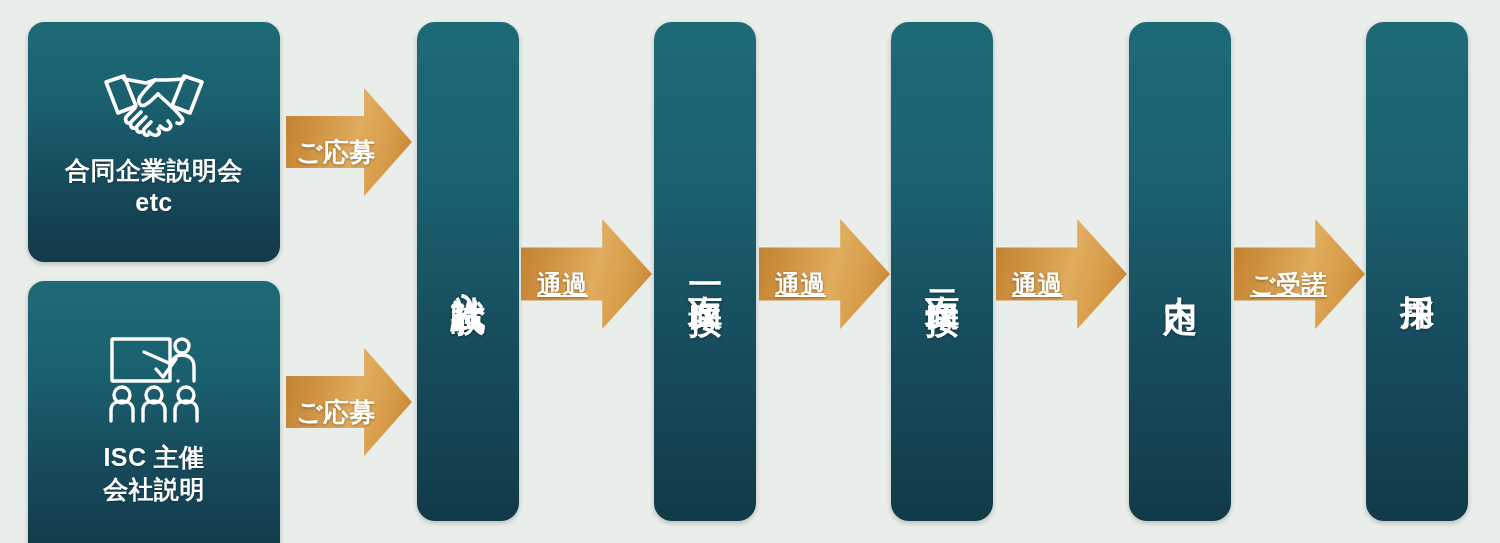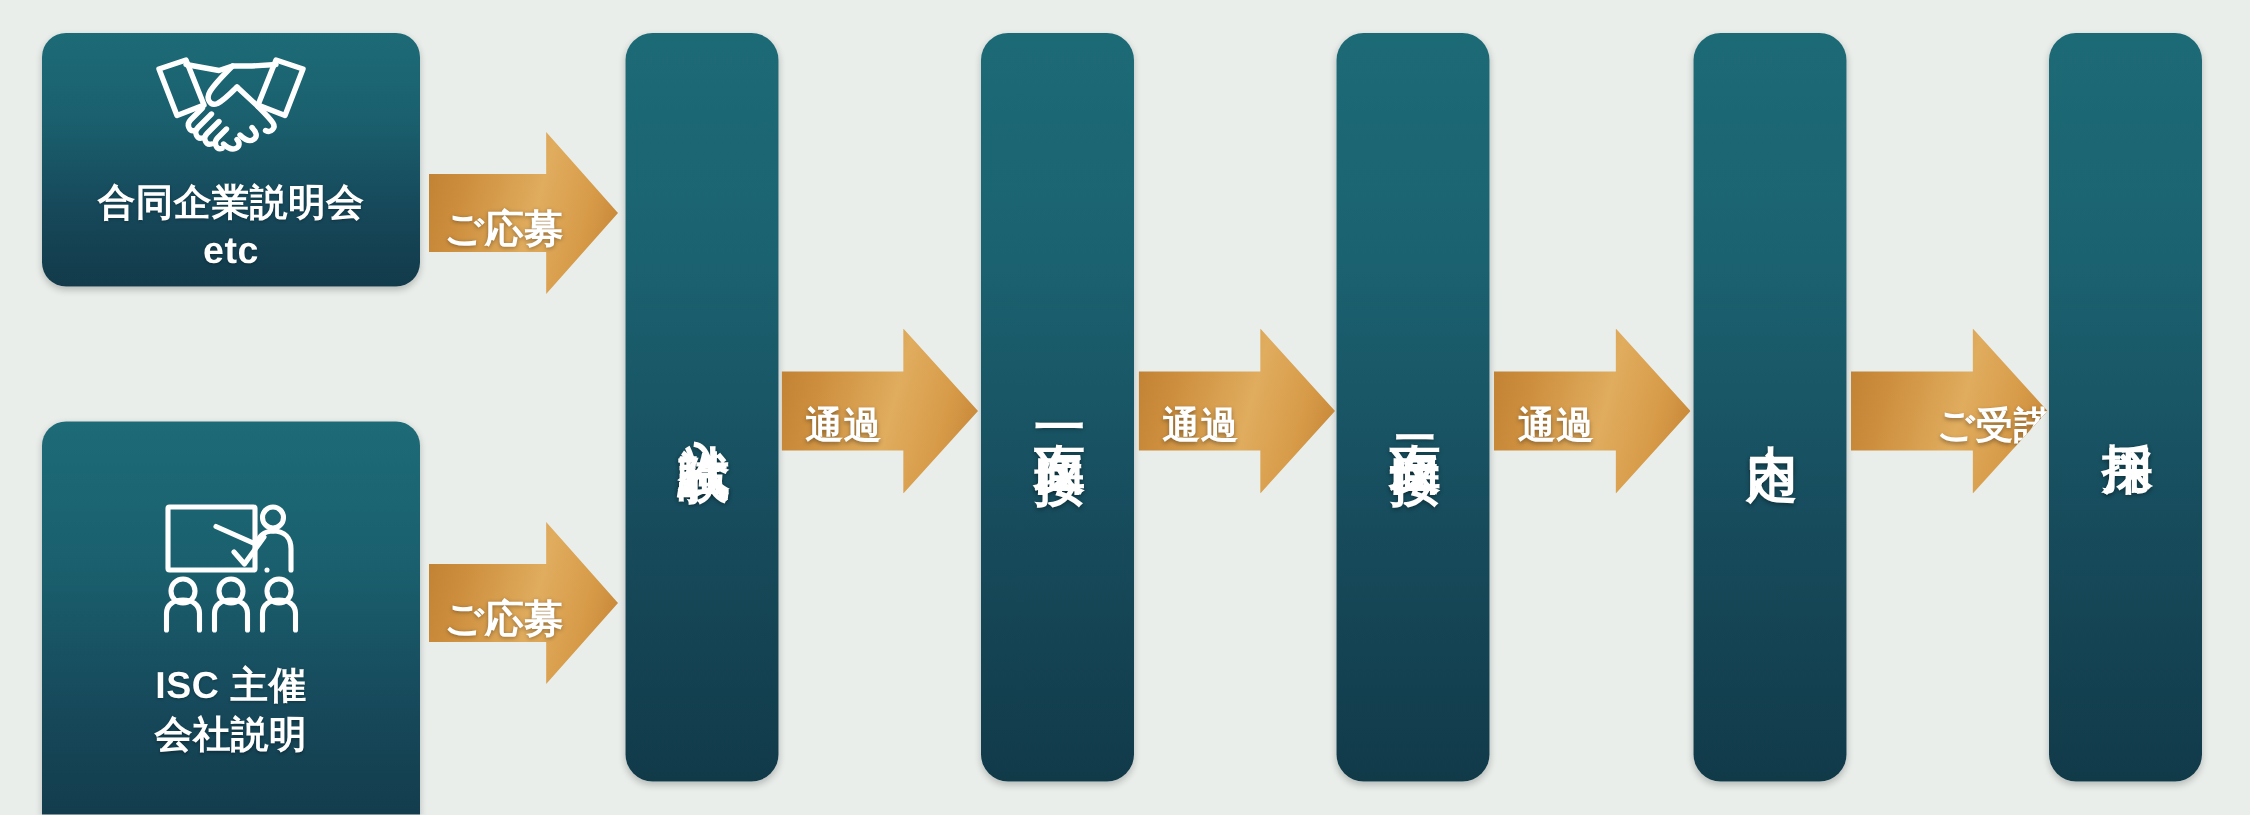--- a/index.html
+++ b/index.html
@@ -29,21 +29,21 @@
     border-radius: 16px;
     background: linear-gradient(180deg, #1d6b77 0%, #1a5f6d 35%, #16485a 70%, #123a4a 100%);
     box-shadow: 0 2px 5px rgba(0,0,0,0.22);
     box-sizing: border-box;
     display: flex;
     flex-direction: column;
     align-items: center;
     justify-content: center;
     color: #ffffff;
   }
-  .entry-card.top    { top: 22px;  height: 169px; }
+  .entry-card.top    { top: 22px;  height: 240px; }
   .entry-card.bottom { top: 281px; height: 278px; }
 
   .entry-icon {
     display: block;
     margin-bottom: 10px;
   }
   .entry-label {
     font-size: 25px;
     font-weight: bold;
     line-height: 1.30;
@@ -98,21 +98,21 @@
     color: #ffffff;
     font-weight: bold;
     text-shadow: 0 1px 3px rgba(0,0,0,0.35);
     white-space: nowrap;
     line-height: 1;
     margin-top: 20px;
   }
   .arrow.big  { width: 126px; height: 108px; }
   .arrow.big .arrow-label  { font-size: 26px; padding-left: 10px; letter-spacing: 0.5px; }
   .arrow.small { width: 131px; height: 110px; }
-  .arrow.small .arrow-label { font-size: 25px; padding-left: 16px; letter-spacing: 0.5px; }
+  .arrow.small .arrow-label { font-size: 25px; padding-left: 16px; letter-spacing: 0.5px; text-decoration: underline; }
 </style>
 </head>
 <body>
 
 <div id="stage">
 
   <div class="entry-card top">
     <span class="entry-icon">
       <svg width="112" height="74" viewBox="0 0 112 74" fill="none" stroke="#ffffff" stroke-width="3.6" stroke-linejoin="round" stroke-linecap="round">
         <path d="M8 16 L26 10 L38 40 L20 47 Z"></path>
@@ -195,17 +195,17 @@
   </div>
 
   <div class="arrow small" style="left:759px; top:219px;">
     <span class="arrow-label">通過</span>
   </div>
 
   <div class="arrow small" style="left:996px; top:219px;">
     <span class="arrow-label">通過</span>
   </div>
 
-  <div class="arrow small" style="left:1234px; top:219px;padding-left:41px;">
+  <div class="arrow small" style="left:1234px; top:219px;">
     <span class="arrow-label">ご受諾</span>
   </div>
 
 </div>
 
 </body></html>

